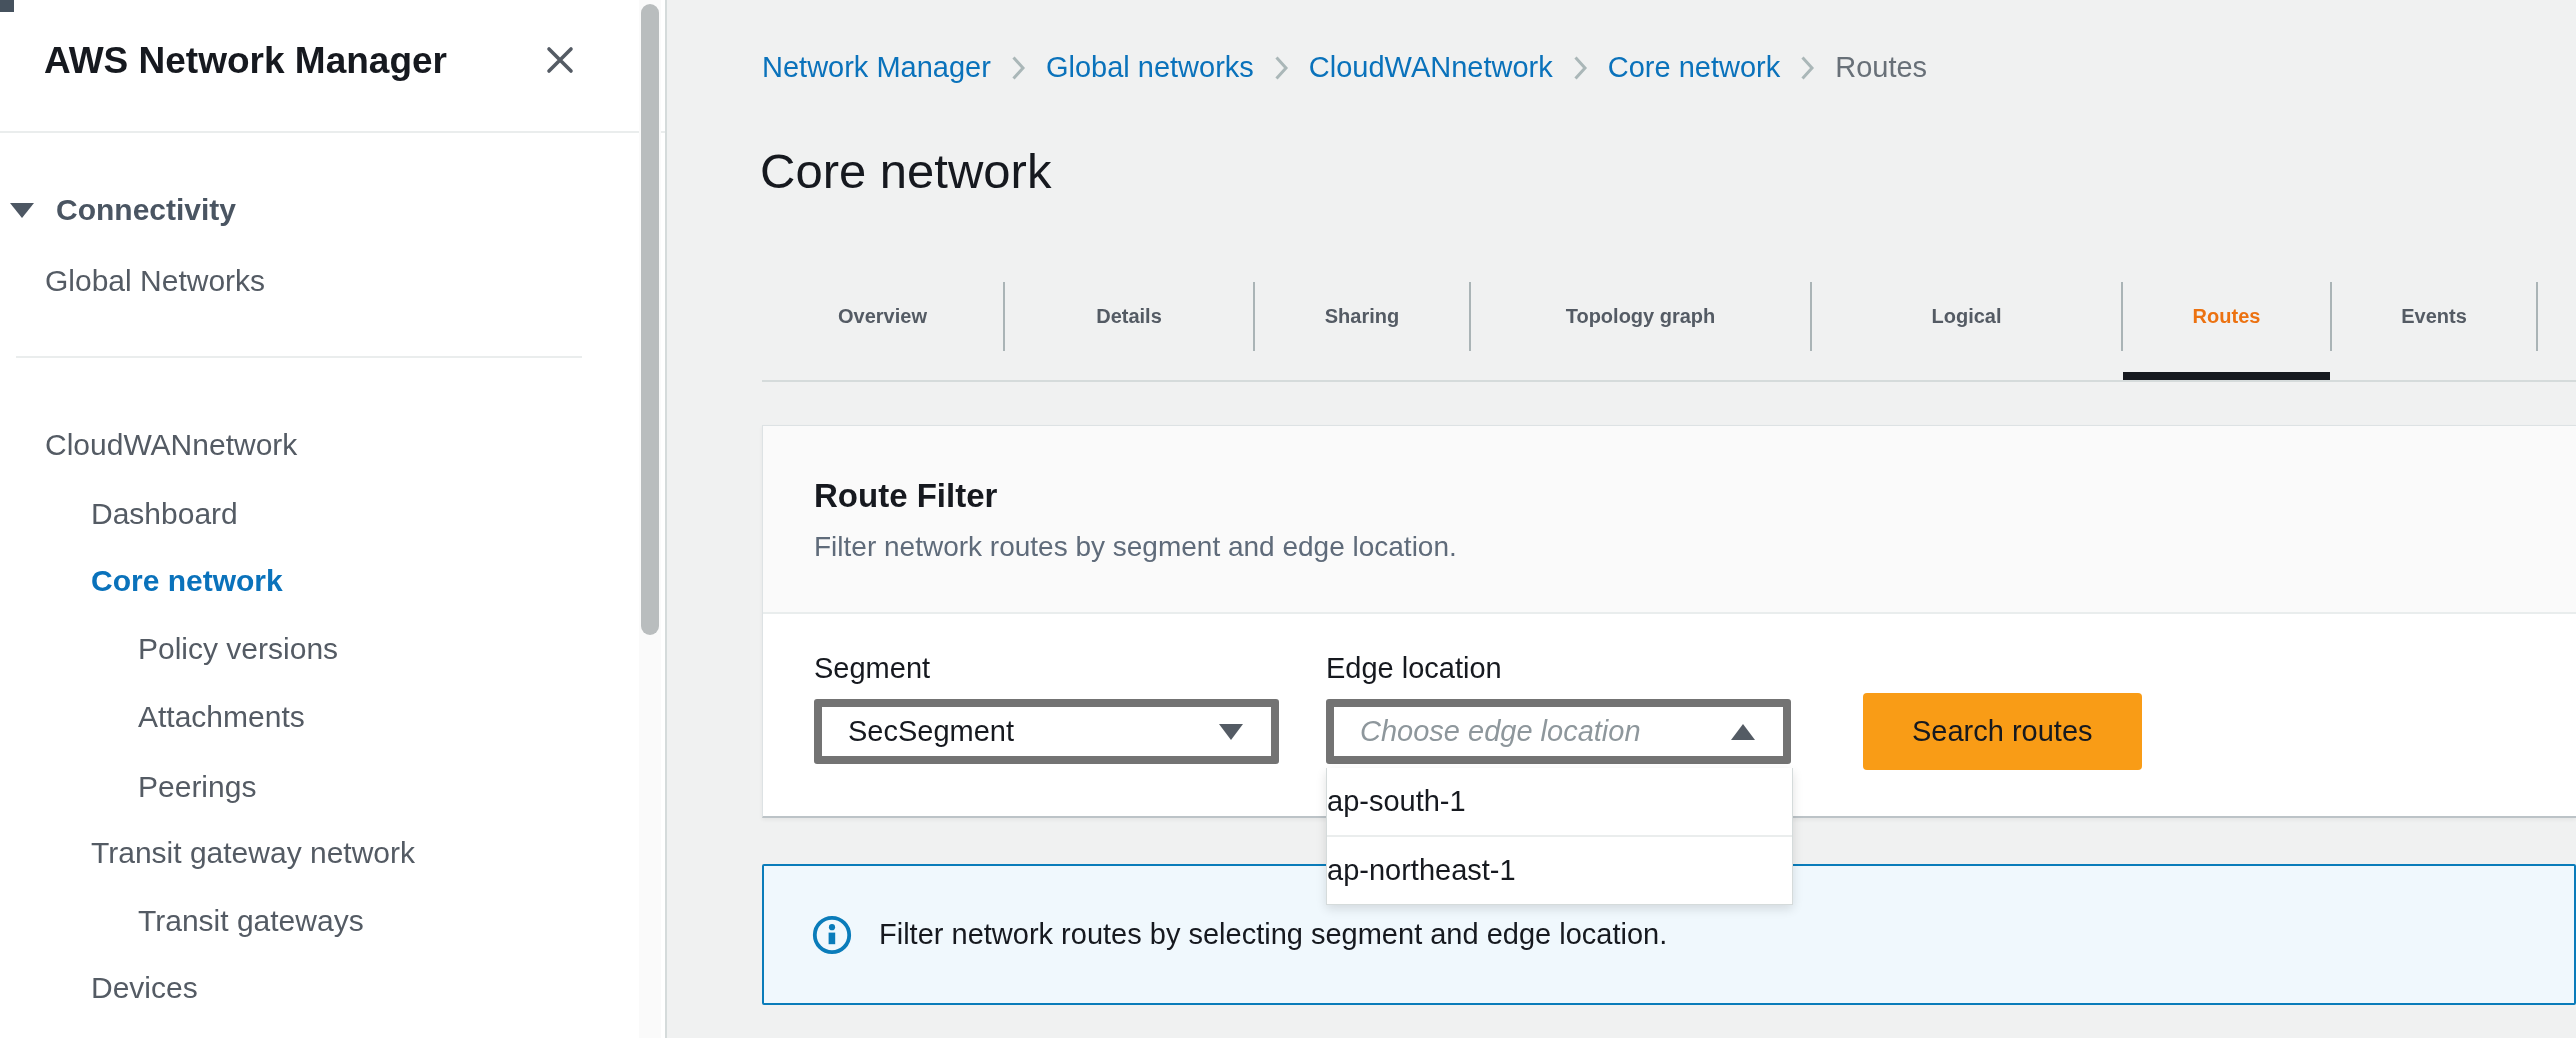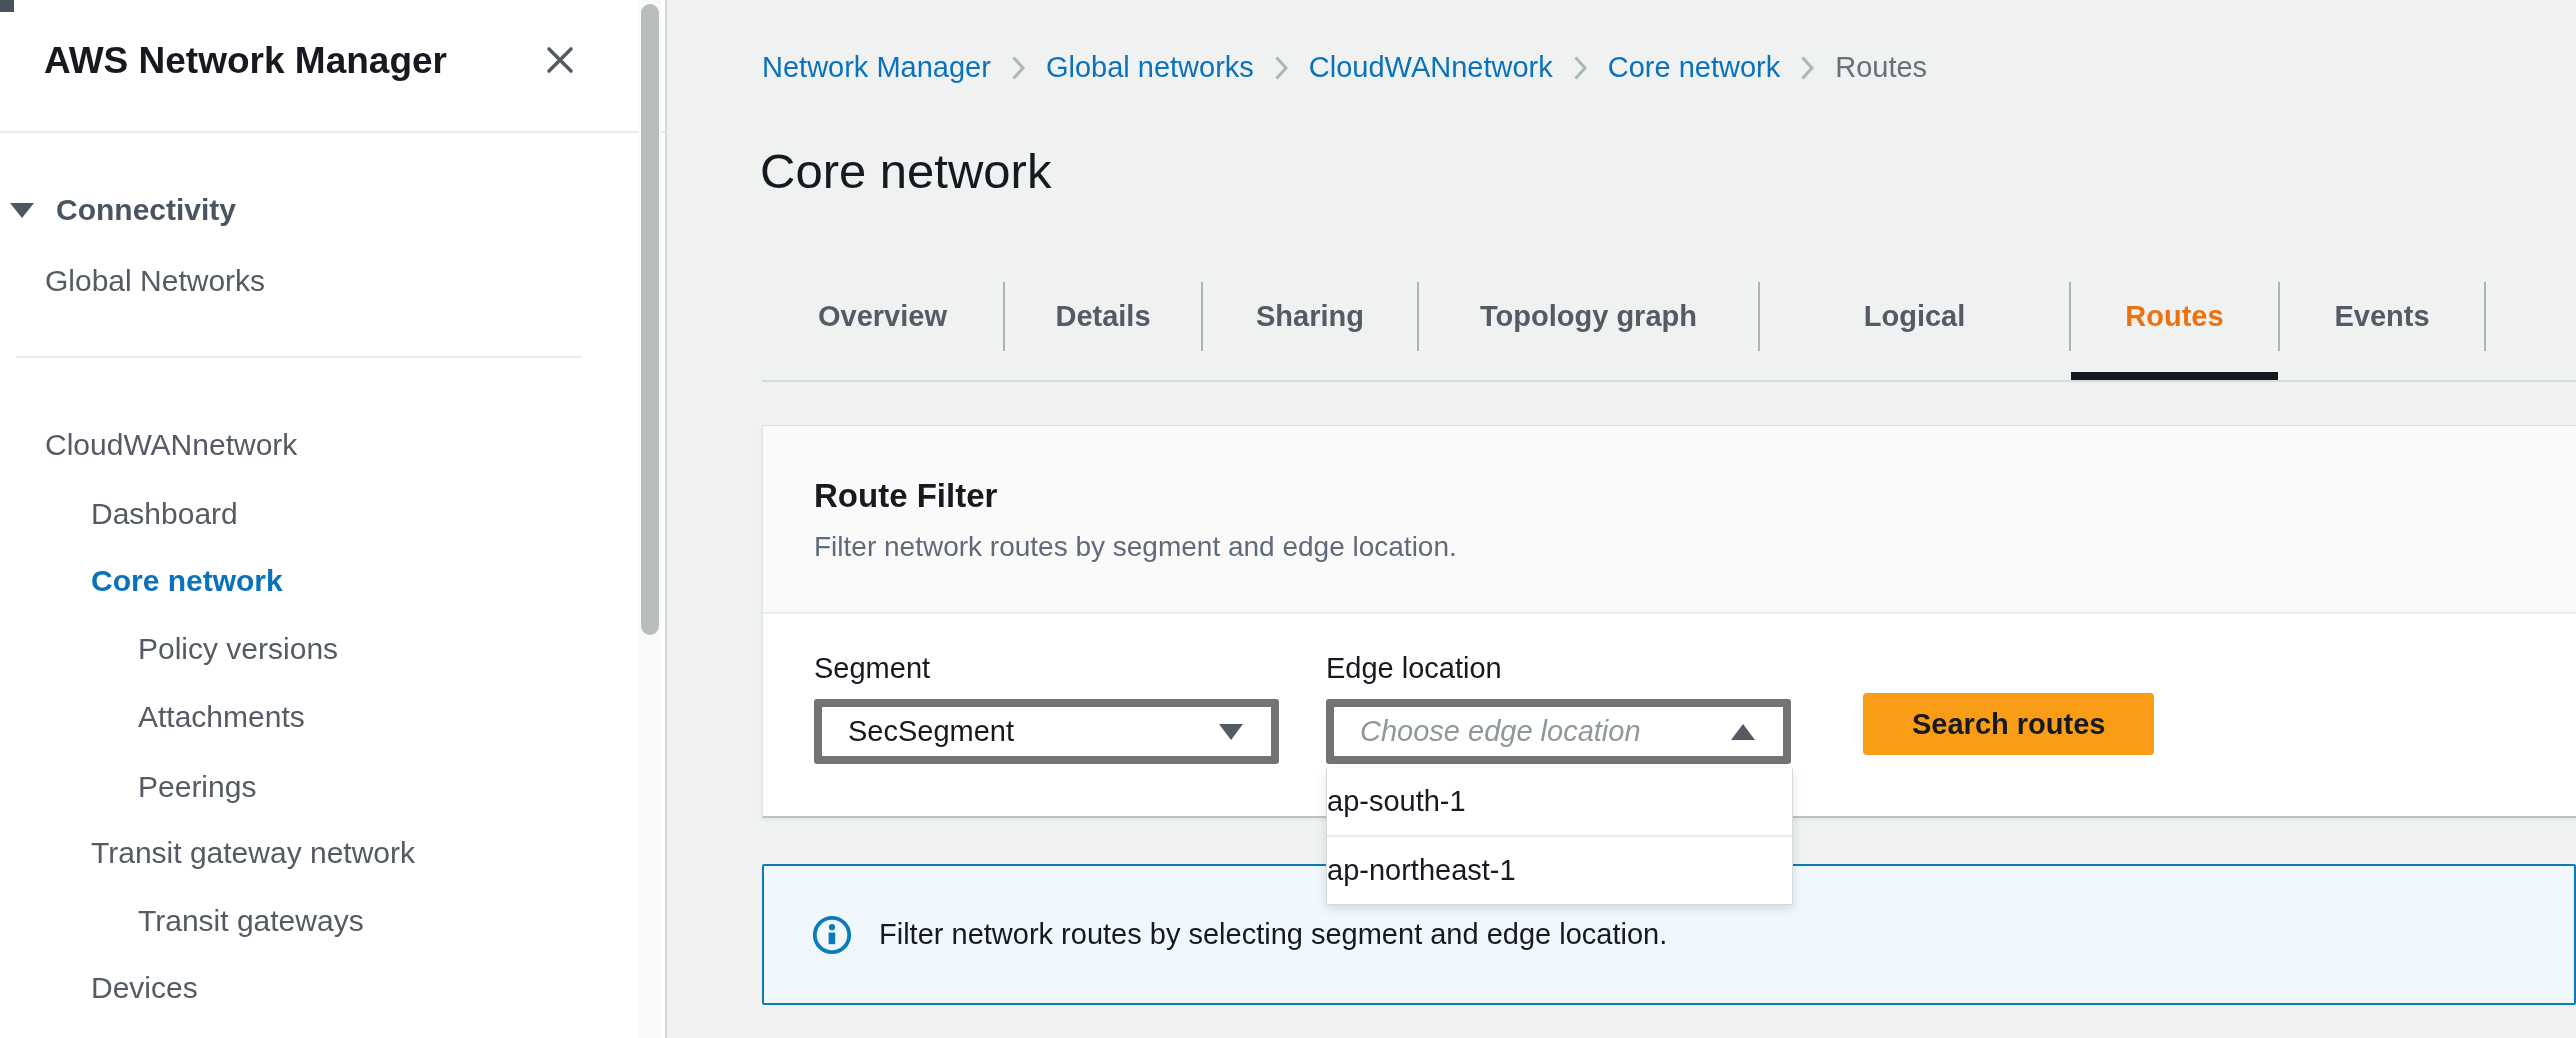--- a/index.html
+++ b/index.html
@@ -26,40 +26,40 @@
   .scroll-thumb{position:absolute;left:2px;top:4px;width:18px;height:631px;border-radius:9px;background:#b9bdbe;cursor:grab;}
   
   #main{position:absolute;left:669px;top:0;width:1907px;height:1039px;background:#f0f1f1;}
   .breadcrumb{position:absolute;left:93px;top:51px;display:flex;align-items:center;font-size:29px;white-space:nowrap;}
   .crumb{color:#0a72bb;cursor:pointer;}
   .crumb.current{color:#687078;cursor:default;}
   .crumb-sep{margin:0 20px;display:flex;align-items:center;}
   .h1{position:absolute;left:91px;top:143px;font-size:49px;font-weight:400;color:#16191f;}
   
   .tabbar{position:absolute;left:93px;top:282px;right:0;height:98px;border-bottom:2px solid #d5dbdb;display:flex;overflow:hidden;}
-  .tab{position:relative;height:69px;display:flex;align-items:center;justify-content:center;font-size:29px;font-weight:bold;color:#545b64;border-right:2px solid #aab4b6;box-sizing:border-box;cursor:pointer;flex:none;white-space:nowrap;}
-  .tab:nth-child(1){width:243px;} .tab:nth-child(2){width:198px;} .tab:nth-child(3){width:216px;}
+  .tab{position:relative;height:69px;display:flex;align-items:center;justify-content:center;font-size:20px;font-weight:bold;color:#545b64;border-right:2px solid #aab4b6;box-sizing:border-box;cursor:pointer;flex:none;white-space:nowrap;}
+  .tab:nth-child(1){width:243px;} .tab:nth-child(2){width:250px;} .tab:nth-child(3){width:216px;}
   .tab:nth-child(4){width:341px;} .tab:nth-child(5){width:311px;} .tab:nth-child(6){width:209px;}
   .tab:nth-child(7){width:206px;} .tab:nth-child(8){width:198px;border-right:none;}
   .tab.active{color:#ec7211;}
   .tab.active::after{content:"";position:absolute;left:0;top:90px;width:100%;height:9px;background:#16191f;}
   
   .panel{position:absolute;left:93px;right:0;top:425px;height:393px;background:#fff;border-top:1px solid #dde2e4;border-left:1px solid #dde2e4;border-bottom:2px solid #bcc3c7;box-sizing:border-box;box-shadow:0 2px 4px rgba(0,0,0,0.05);}
   .panel-header{height:188px;background:#fafafa;border-bottom:2px solid #e9eded;box-sizing:border-box;padding:51px 0 0 51px;}
   .panel-title{font-size:33px;font-weight:bold;color:#16191f;}
   .panel-desc{margin-top:16px;font-size:28px;color:#5f6b7a;}
   .panel-body{padding:38px 0 0 51px;display:flex;align-items:flex-start;}
   .field{width:465px;margin-right:47px;}
   .field-label{font-size:29px;color:#16191f;margin-bottom:14px;}
   .select{position:relative;height:65px;background:#fff;border:8px solid #737373;border-radius:3px;box-sizing:border-box;display:flex;align-items:center;padding-left:26px;font-size:29px;color:#16191f;cursor:pointer;}
   .select .caret{position:absolute;right:28px;}
   .caret-down{width:0;height:0;border-left:12px solid transparent;border-right:12px solid transparent;border-top:16px solid #545b64;}
   .caret-up{width:0;height:0;border-left:12px solid transparent;border-right:12px solid transparent;border-bottom:16px solid #545b64;}
   .placeholder{font-style:italic;color:#8e979c;}
-  .search-btn{margin-left:25px;margin-top:41px;height:62px;padding:0 49px;background:#f99c16;border:none;border-radius:4px;font-family:inherit;font-size:29px;font-weight:bold;color:#16191f;cursor:pointer;}
+  .search-btn{margin-left:25px;margin-top:41px;height:77px;padding:0 49px;background:#f99c16;border:none;border-radius:4px;font-family:inherit;font-size:29px;font-weight:normal;color:#16191f;cursor:pointer;}
   
   .dropdown{position:absolute;left:657px;top:768px;width:465px;background:#fff;border:1px solid #d5dbdb;border-top:none;box-shadow:0 4px 10px rgba(0,0,0,0.12);z-index:20;}
   .dd-option{height:67px;display:flex;align-items:center;font-size:29px;color:#16191f;cursor:pointer;}
   .dd-option + .dd-option{border-top:2px solid #eaeded;}
   
   .alert{position:absolute;left:93px;right:0;top:864px;height:141px;box-sizing:border-box;background:#f0f8fd;border:2px solid #0a7cba;border-radius:2px;display:flex;align-items:center;padding-left:47px;z-index:5;}
   .alert-icon{width:42px;height:42px;margin-right:26px;flex:none;}
   .alert-text{font-size:29px;color:#16191f;}
 </style>
 </head>

